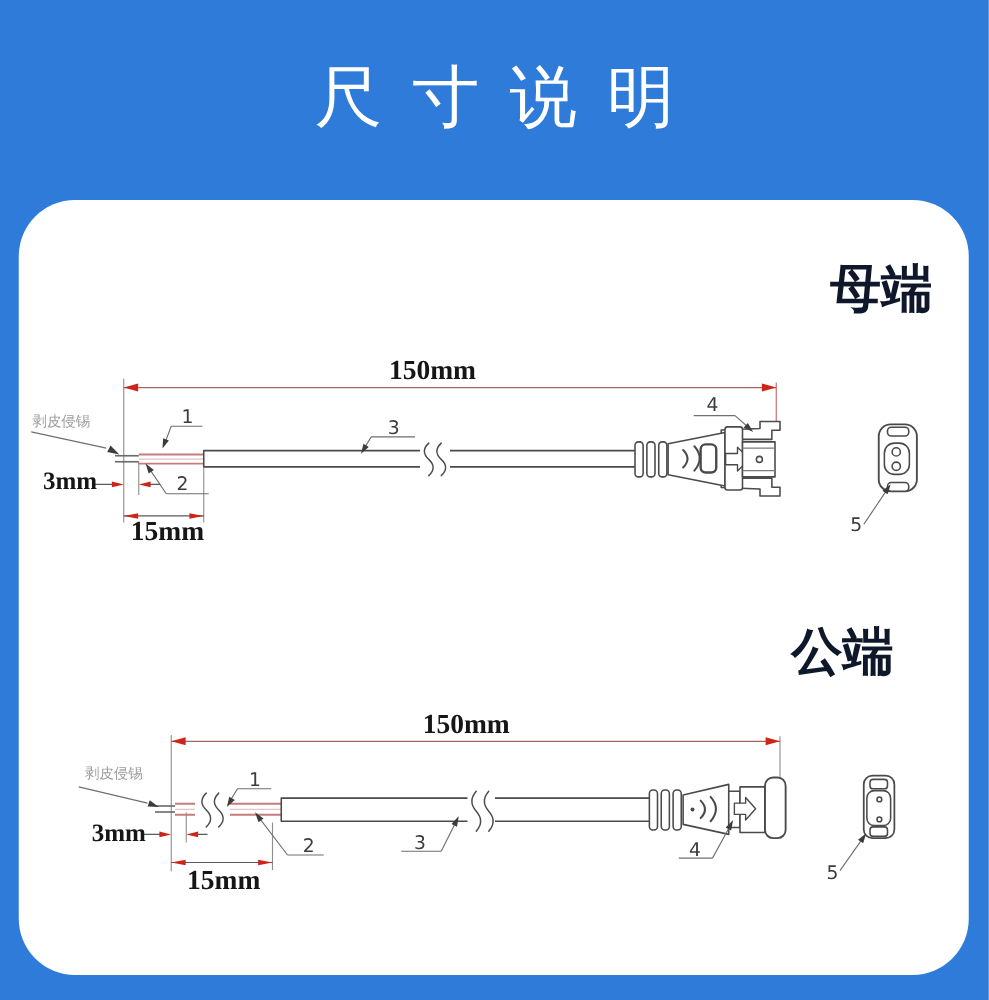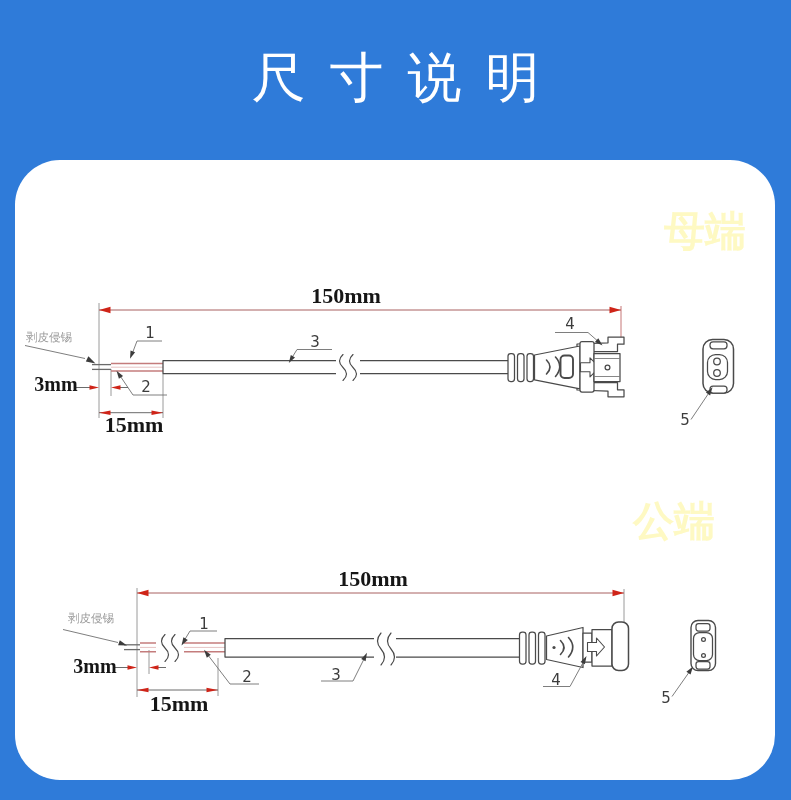--- a/index.html
+++ b/index.html
@@ -15,21 +15,21 @@
     letter-spacing:24px; text-indent:24px;
     white-space:nowrap;
   }
   .card {
     position:absolute; left:15px; top:160px;
     width:760px; height:620px;
     background:#ffffff; border-radius:45px;
   }
   .side-label {
     position:absolute; font-weight:900; font-size:41px;
-    color:#fef9c3; letter-spacing:0px; line-height:1;
+    color:#0f172a; letter-spacing:0px; line-height:1;
   }
   #label-female { left:664px; top:211px; }
   #label-male   { left:633px; top:501px; }
   svg.diagram { position:absolute; overflow:visible; }
   #svg-female { left:20px; top:280px; }
   #svg-male   { left:20px; top:560px; }
 
   svg text.dim {
     font-family:"Liberation Serif", serif; font-weight:bold;
     font-size:22px; fill:#161616;

